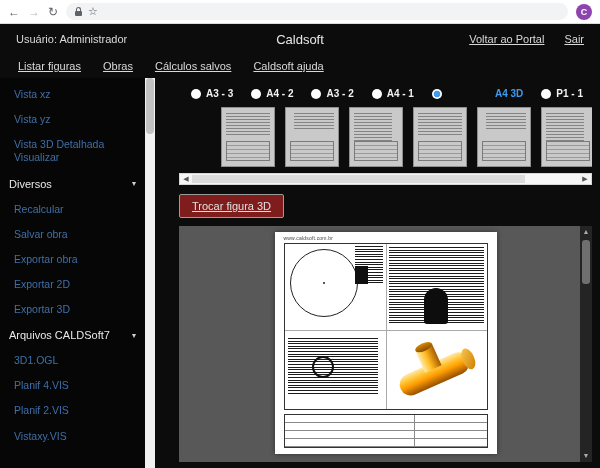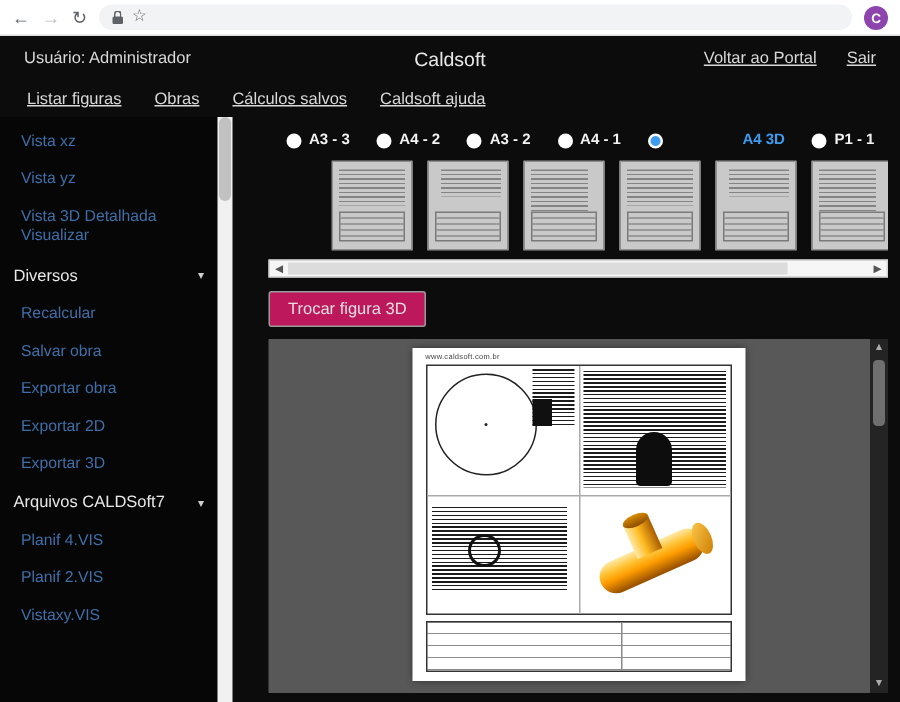--- a/index.html
+++ b/index.html
@@ -62,23 +62,23 @@
   .thumb.t1::before{height:18px;left:8px;}
   .thumb.t2::before{height:28px;right:10px;}
 
   
   .hscroll{height:12px;margin-top:6px;background:#f6f6f6;border:1px solid #d7d7d7;
     display:flex;align-items:stretch;box-sizing:border-box;}
   .h-arrow{width:12px;font-size:7px;color:#555;display:flex;align-items:center;justify-content:center;cursor:pointer;}
   .h-track{flex:1;position:relative;}
   .h-thumb{position:absolute;left:0;top:1px;bottom:1px;width:86%;background:#dcdcdc;cursor:pointer;}
 
-  .swap-btn{margin-top:9px;align-self:flex-start;background:#be185d;color:#e0e0e0;
+  .swap-btn{margin-top:9px;align-self:flex-start;background:#7f1d1d;color:#e0e0e0;
     border:1px solid #9a9a9a;border-radius:2px;font-size:11px;padding:5px 12px;
-    font-family:"Liberation Sans",sans-serif;cursor:pointer;}
+    font-family:"Liberation Sans",sans-serif;cursor:pointer;text-decoration:underline;}
 
   
   .preview{margin:8px 0 6px 0;flex:1;background:#585858;position:relative;
     display:flex;justify-content:center;min-height:0;}
   .vscroll{position:absolute;right:0;top:0;bottom:0;width:12px;background:#242424;
     display:flex;flex-direction:column;align-items:center;}
   .v-arrow{height:12px;font-size:7px;color:#aaa;line-height:12px;cursor:pointer;}
   .v-thumb{width:8px;height:44px;background:#6f6f6f;border-radius:3px;margin-top:2px;cursor:pointer;}
   .v-space{flex:1;}
 
@@ -156,20 +156,21 @@
         <div class="side-link">Vista xz</div>
         <div class="side-link">Vista yz</div>
         <div class="side-link">Vista 3D Detalhada Visualizar</div>
         <div class="side-section">Diversos<span class="caret">▾</span></div>
         <div class="side-link">Recalcular</div>
         <div class="side-link">Salvar obra</div>
         <div class="side-link">Exportar obra</div>
         <div class="side-link">Exportar 2D</div>
         <div class="side-link">Exportar 3D</div>
         <div class="side-section">Arquivos CALDSoft7<span class="caret">▾</span></div>
+        <div class="side-link">3D1.OGL</div>
         <div class="side-link">Planif 4.VIS</div>
         <div class="side-link">Planif 2.VIS</div>
         <div class="side-link">Vistaxy.VIS</div>
       </aside>
     <div class="scroll-strip">
       <div class="vthumb-page"></div>
     </div>
 
     <div class="main">
 

